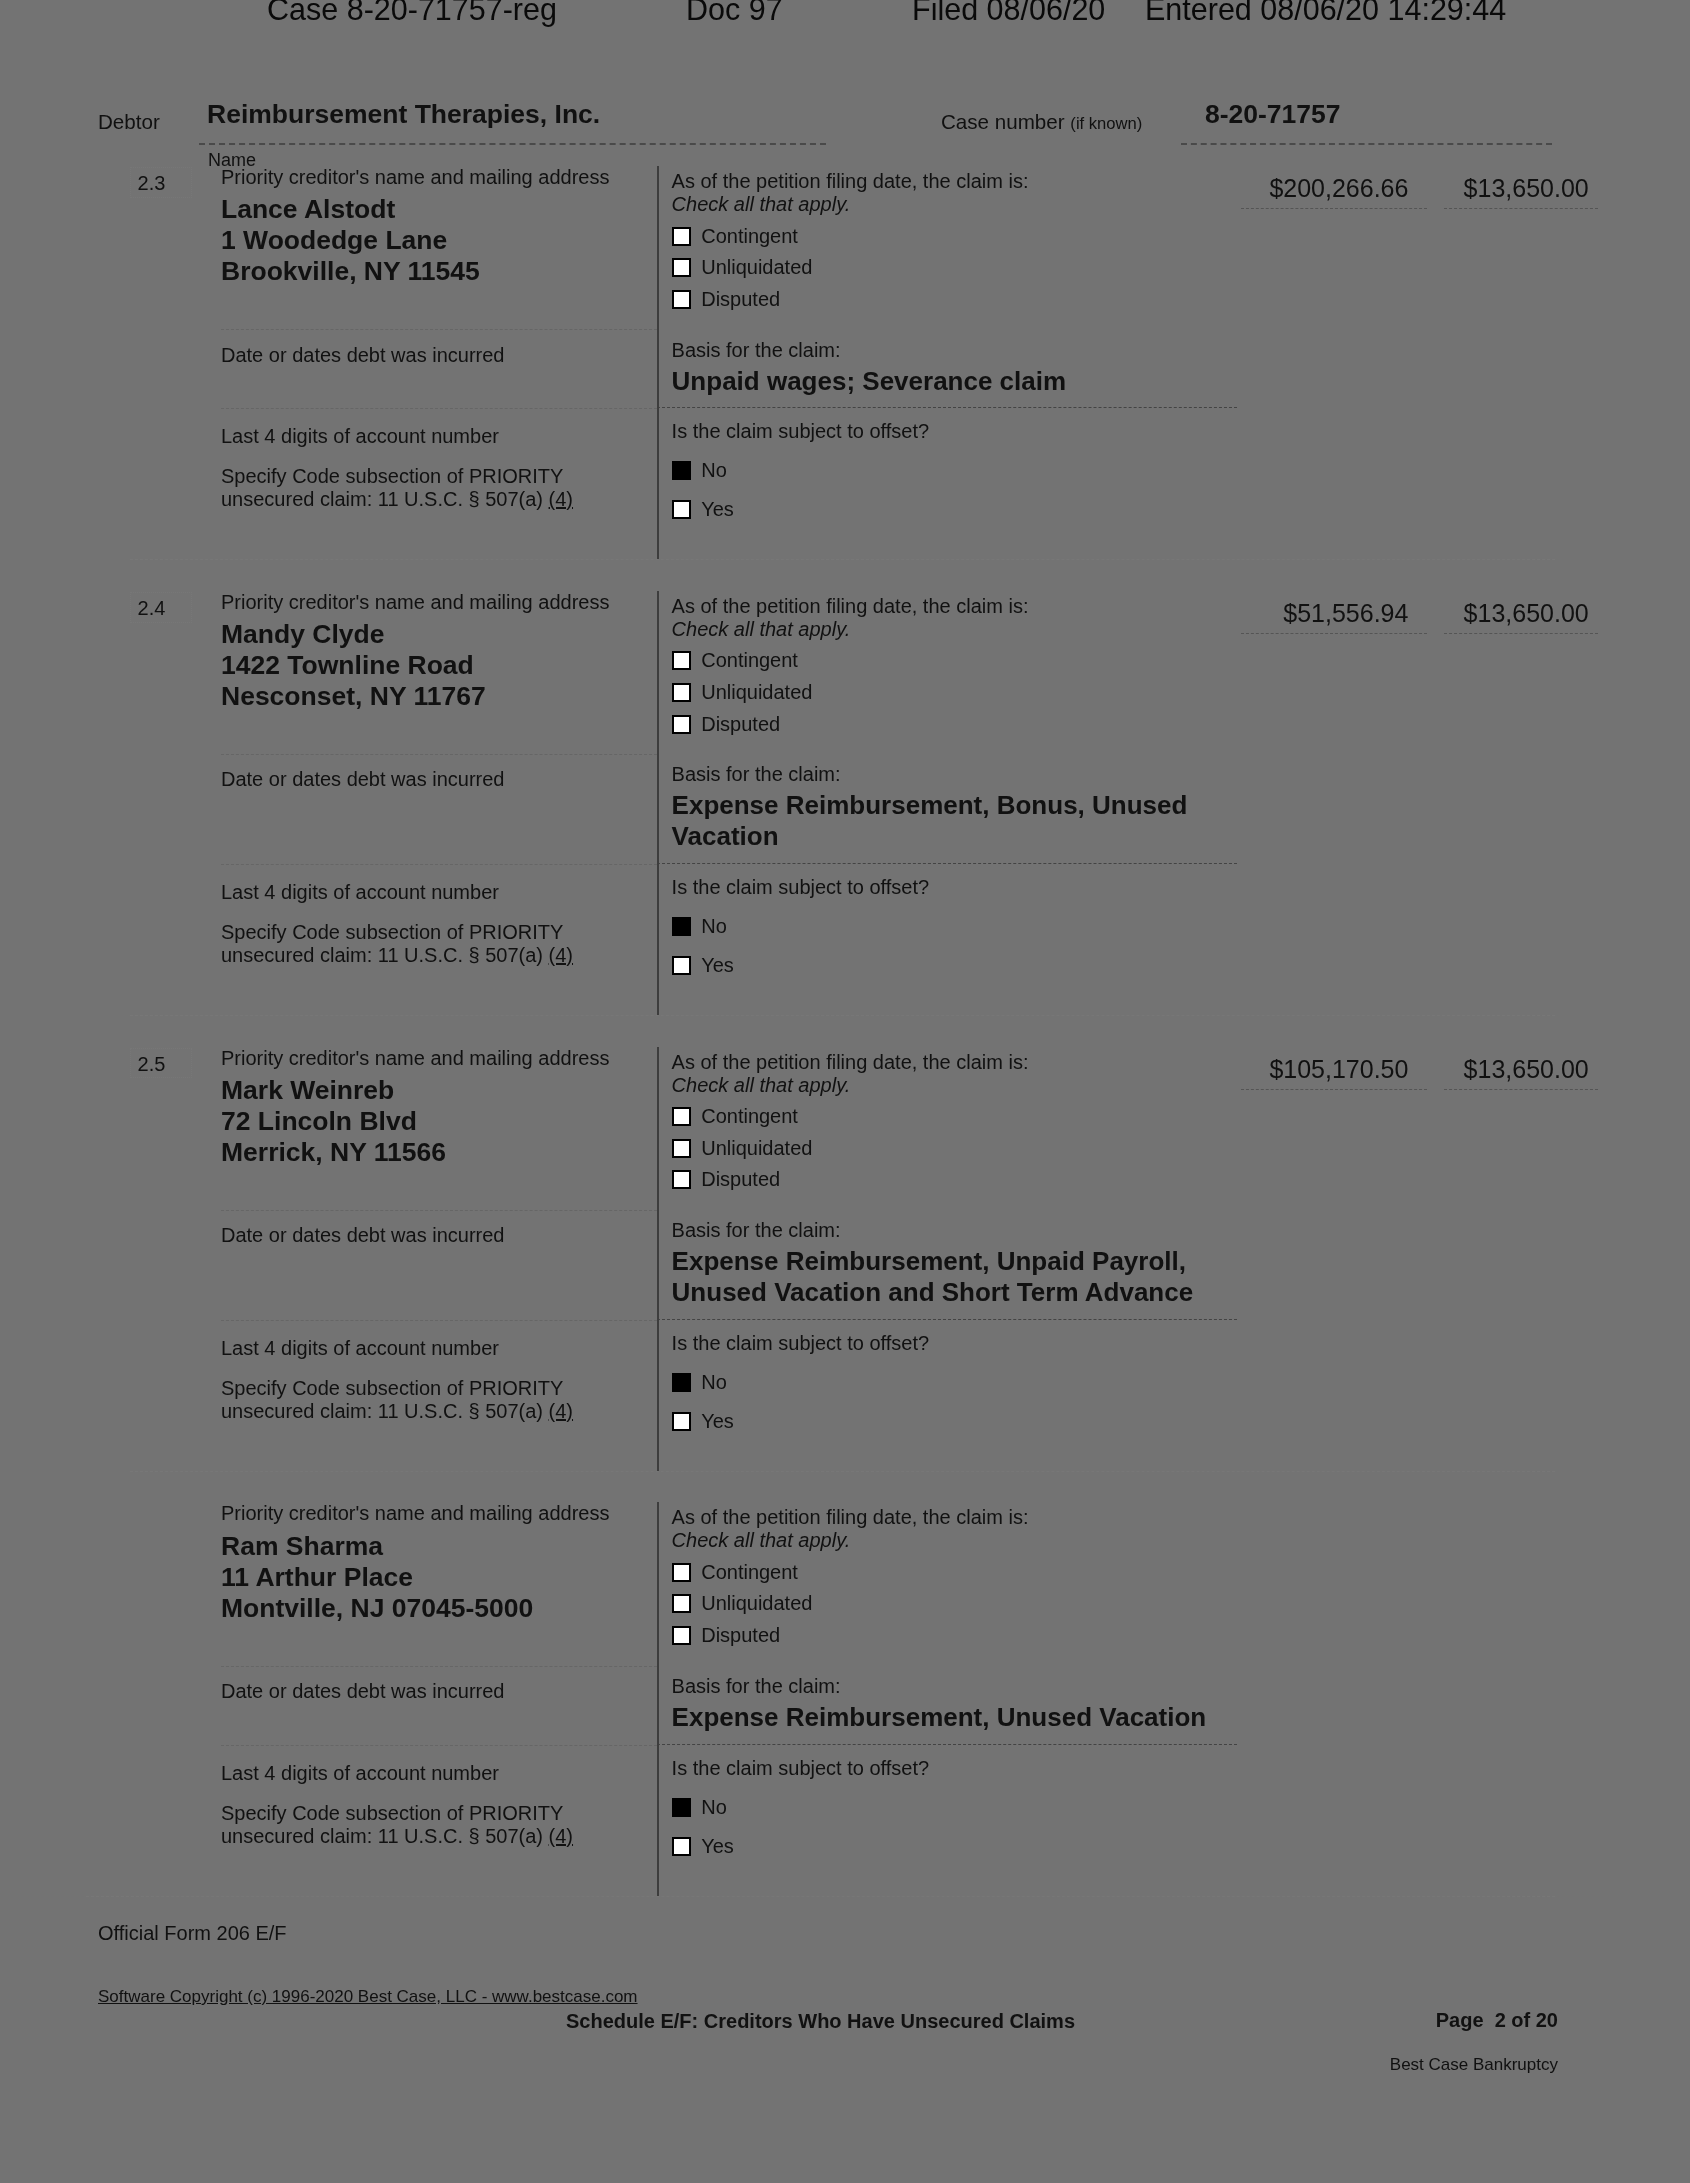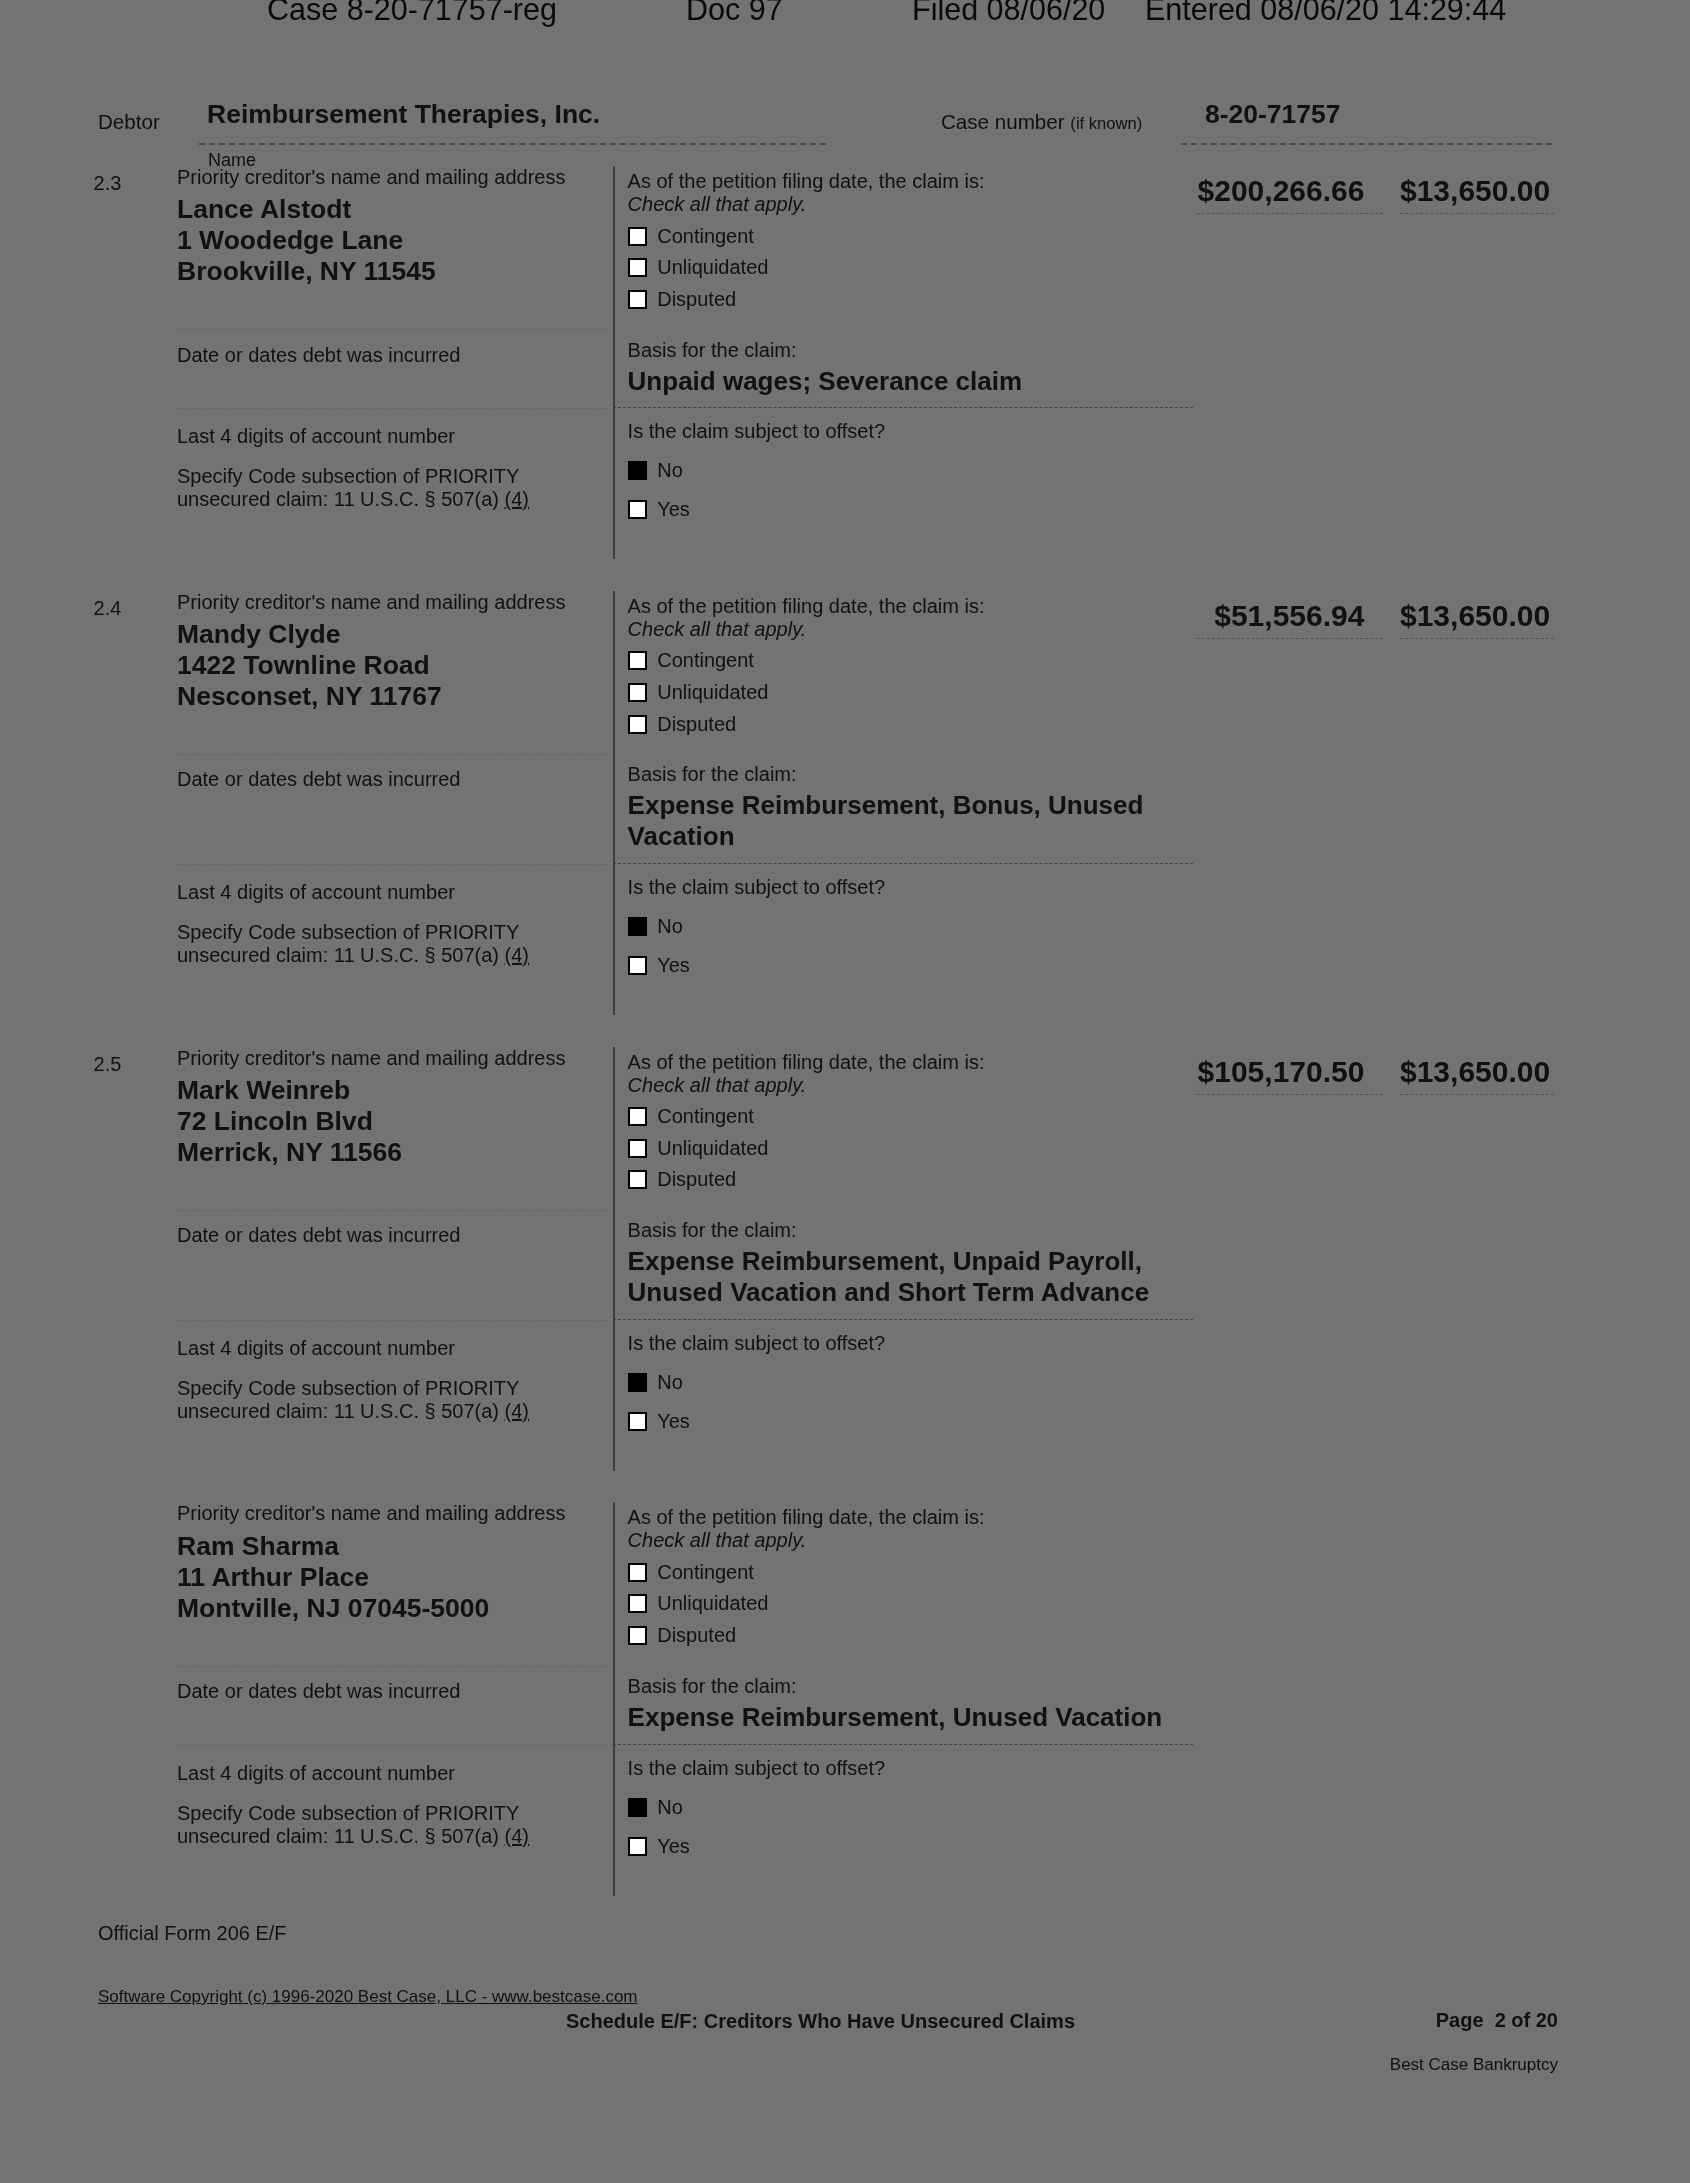--- a/index.html
+++ b/index.html
@@ -15,41 +15,41 @@
   .debtor-name{left:207px;top:99px;font-size:26.5px;font-weight:bold;}
   .rule{border-top:2px dashed #4a4a4a;height:0;}
   .debtor-rule{left:199px;top:143px;width:627px;}
   .name-caption{left:208px;top:150px;font-size:18px;}
   .case-label{left:941px;top:110px;font-size:20.6px;white-space:nowrap;}
   .case-hint{font-size:16.6px;}
   .case-value{left:1205px;top:99px;font-size:26.5px;font-weight:bold;}
   .case-rule{left:1181px;top:143px;width:371px;}
   
   .entries{position:absolute;left:86px;top:166px;width:1469px;}
-  .entry{position:relative;padding-top:30.5px;border-top:1.3px dashed #777;}
+  .entry{position:relative;padding-top:30.5px;border-top:1.3px dashed #777;margin-left:44px;}
   .entry:first-child{padding-top:0;border-top:none;}
   .vline{position:absolute;left:527px;top:30.5px;bottom:0;width:2px;background:#3d3d3d;}
   .entry:first-child .vline{top:0;}
   .trailing-sep{border-top:1.3px dashed #777;height:0;}
   .egrid{display:grid;grid-template-columns:91px 436px 580px 361px;grid-template-rows:auto auto auto;}
   .c1{grid-column:1;} .c2{grid-column:2;} .c3{grid-column:3;} .c4{grid-column:4;}
   .r1{grid-row:1;} .r2{grid-row:2;} .r3{grid-row:3;}
   .numbox{width:62px;height:30.5px;border:1.3px dotted #777;font-size:20px;line-height:30.5px;padding-left:6.6px;margin-top:1.3px;box-sizing:border-box;}
   .lab{font-size:20px;line-height:23px;}
   .italic{font-style:italic;}
   .c2.r1{min-height:154px;padding-right:13.3px;}
   .bold-lines{margin-top:5.3px;}
   .bname{font-size:26.5px;font-weight:bold;line-height:31px;}
   .c3.r1{padding:4px 0 18.6px 14.6px;}
   .cbrow{display:flex;align-items:center;margin-top:8.6px;}
   .cbrow.offset{margin-top:16px;}
   .cb{flex:0 0 auto;width:19px;height:19px;border:2px solid #000;margin-right:10.6px;box-sizing:border-box;background:#fff;}
   .cb.checked{background:#000;}
   .c4.r1{display:flex;justify-content:flex-end;align-items:flex-start;padding-top:8px;}
-  .amt{box-sizing:border-box;font-size:30px;font-weight:bold;text-align:right;border-bottom:1.3px dashed #555;padding-bottom:5.3px;white-space:nowrap;}
+  .amt{box-sizing:border-box;font-size:25px;font-weight:normal;text-align:right;border-bottom:1.3px dashed #555;padding-bottom:5.3px;white-space:nowrap;}
   .amt-total{width:186px;padding-right:18.6px;}
   .amt-prio{width:154px;margin-left:17px;padding-right:9.3px;}
   .c2.r2{border-top:1.3px dashed #666;padding:13.3px 20px 26.5px 0;}
   .c3.r2{border-bottom:1.3px dashed #444;padding:9.3px 13.3px 10.6px 14.6px;}
   .basis-text{font-size:26px;margin-top:4px;}
   .c2.r3{border-top:1.3px dashed #666;padding:16px 20px 0 0;}
   .specify{margin-top:17px;}
   .u{text-decoration:underline;}
   .c3.r3{padding:12px 0 0 14.6px;min-height:139px;}
   

